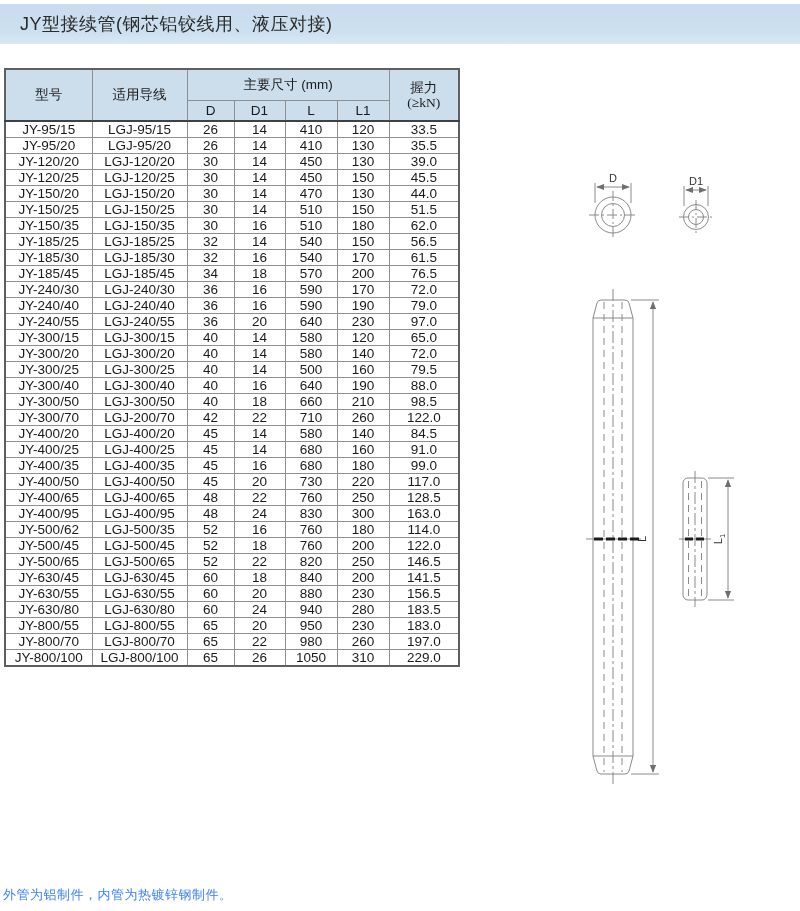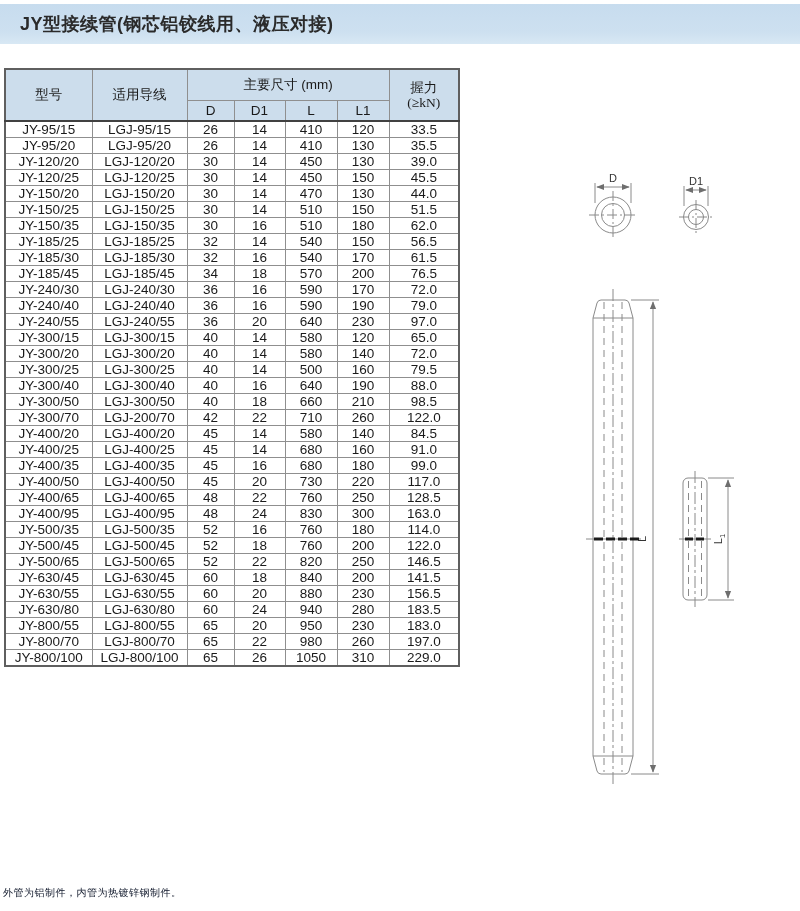--- a/index.html
+++ b/index.html
@@ -7,21 +7,21 @@
     width:800px;height:911px;position:relative;background:#ffffff;
     font-family:"Liberation Sans","DejaVu Sans",sans-serif;
     -webkit-font-smoothing:antialiased;
   }
   .title-bar{
     position:absolute;left:0;top:4px;width:800px;height:40px;
     background:linear-gradient(180deg,#c7dcee 0%,#cde0f0 70%,#d8e8f4 100%);
   }
   .title-text{
     position:absolute;left:20px;top:0;height:40px;line-height:40px;
-    font-size:18px;font-weight:bold;color:#2a2a2a;letter-spacing:0.5px;
+    font-size:18px;font-weight:normal;color:#2a2a2a;letter-spacing:0.5px;
     white-space:nowrap;
   }
   table.spec{
     position:absolute;left:4px;top:68px;width:454px;height:580px;
     border-collapse:collapse;table-layout:fixed;
     border:2px solid #5f5f5f;
   }
   table.spec th,table.spec td{
     border:1px solid #8f8f8f;
     text-align:center;vertical-align:middle;padding:0;
@@ -29,21 +29,21 @@
     overflow:hidden;white-space:nowrap;
   }
   table.spec thead{border-bottom:2px solid #414141;}
   table.spec thead th{background:#ccddec;font-size:13.5px;}
   table.spec thead tr.grp-row{height:31px;}
   table.spec thead tr.sub-row{height:21px;}
   table.spec tbody td{font-size:13.5px;background:#ffffff;}
   .grip-head div{line-height:15px;font-family:Liberation Serif, serif;}
   .footnote{
     position:absolute;left:3px;top:886px;
-    font-size:10px;color:#0f172a;letter-spacing:0.5px;white-space:nowrap;
+    font-size:13px;color:#3b82f6;letter-spacing:0.5px;white-space:nowrap;
   }
   .drawing{position:absolute;left:555px;top:150px;}
   .drawing text{font-family:"Liberation Sans","DejaVu Sans",sans-serif;}
 </style>
 </head>
 <body>
 
 <div class="title-bar">
   <div class="title-text">JY型接续管(钢芯铝铰线用、液压对接)</div>
 </div>
@@ -295,21 +295,21 @@
       <tr>
         <td>JY-400/95</td>
         <td>LGJ-400/95</td>
         <td>48</td>
         <td>24</td>
         <td>830</td>
         <td>300</td>
         <td>163.0</td>
       </tr>
       <tr>
-        <td>JY-500/35</td>
+        <td>JY-500/62</td>
         <td>LGJ-500/35</td>
         <td>52</td>
         <td>16</td>
         <td>760</td>
         <td>180</td>
         <td>114.0</td>
       </tr>
       <tr>
         <td>JY-500/45</td>
         <td>LGJ-500/45</td>

